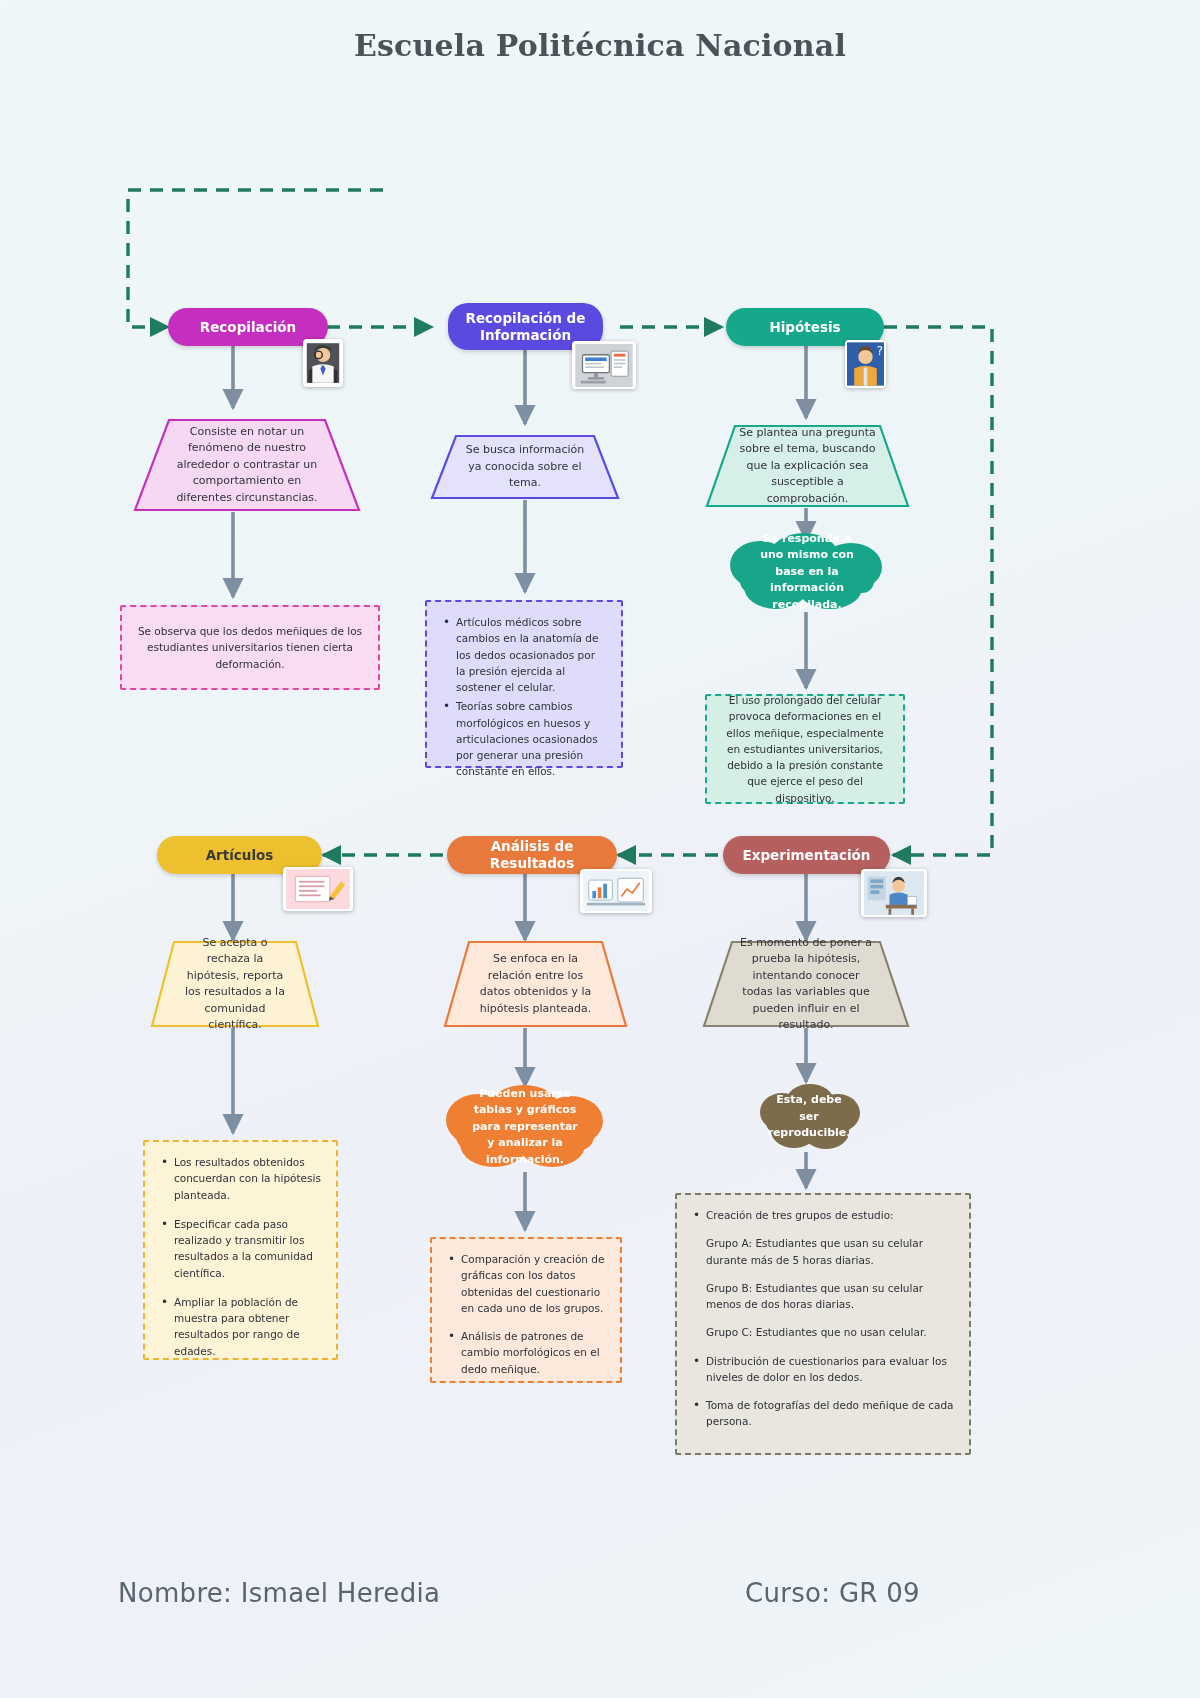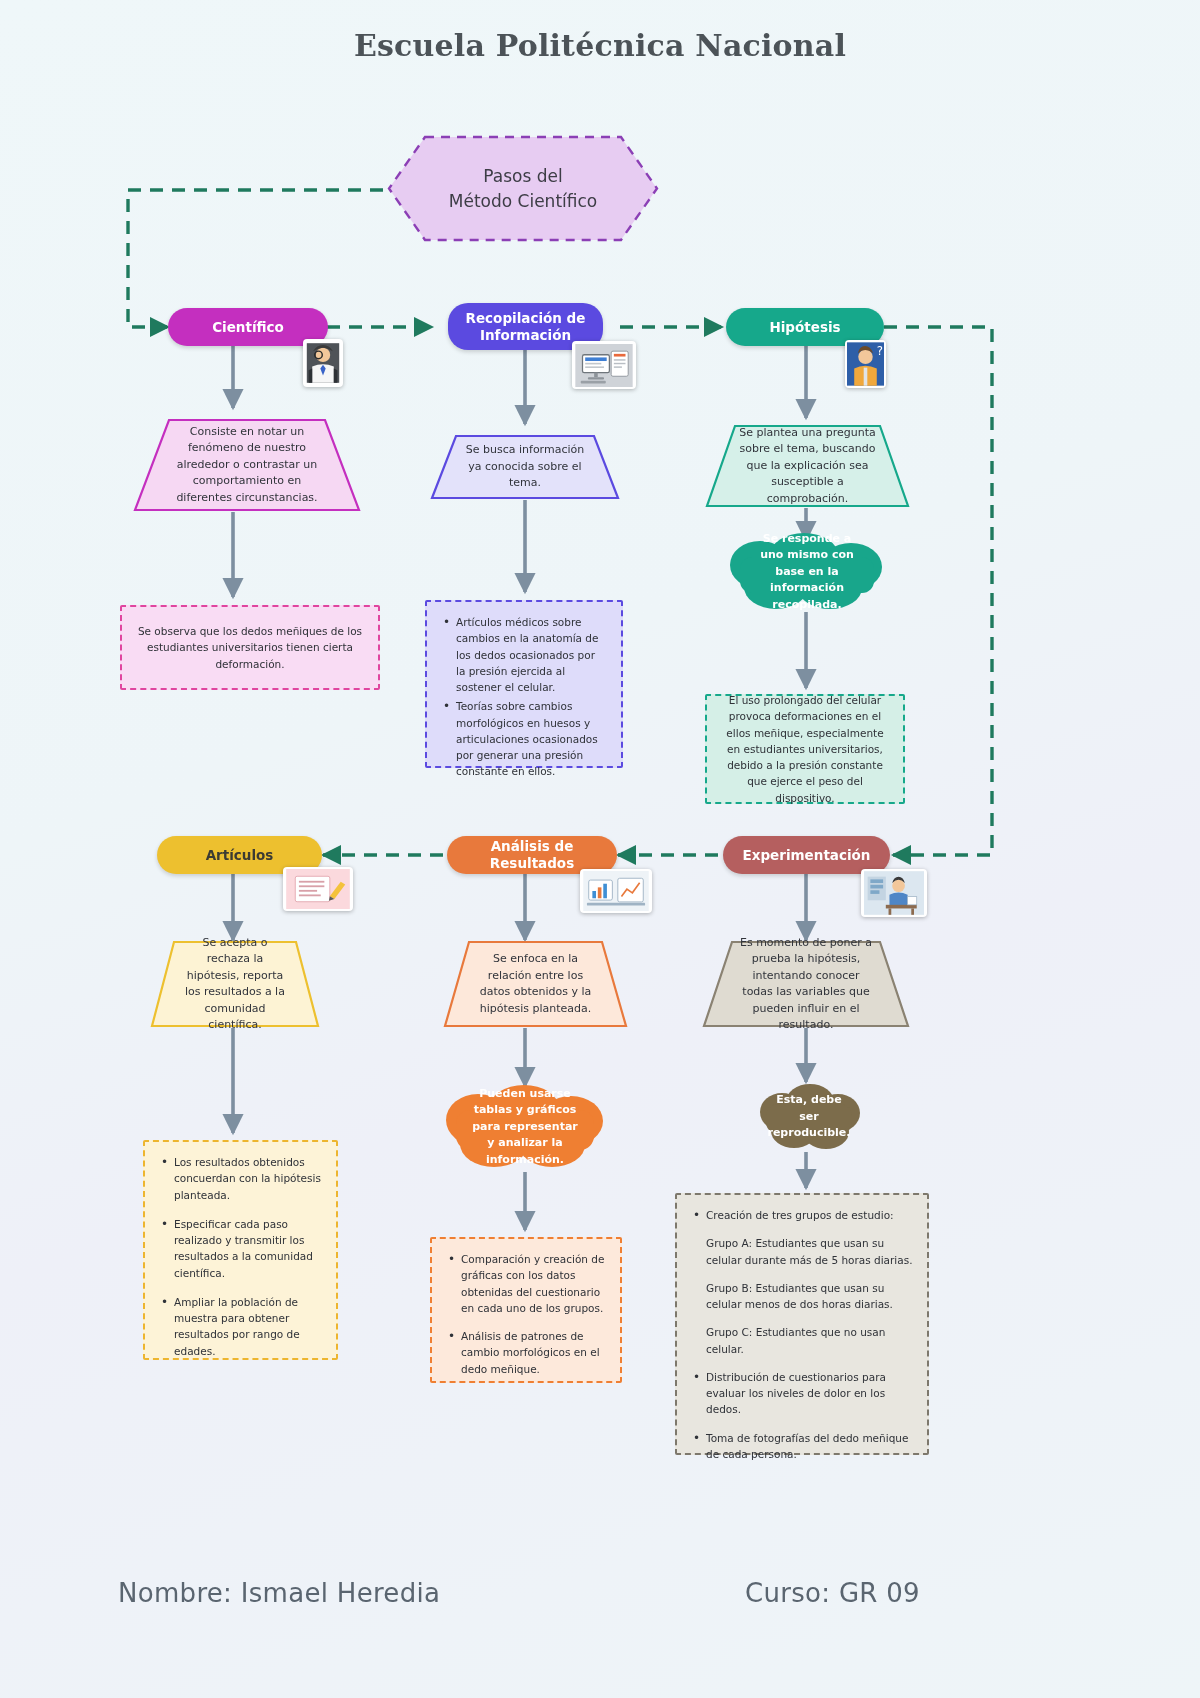--- a/index.html
+++ b/index.html
@@ -188,32 +188,23 @@
     <path d="M806,345 L806,418" fill="none" stroke="#7d8fa0" stroke-width="3.6" marker-end="url(#arrGray)"></path>
     <path d="M806,508 L806,540" fill="none" stroke="#7d8fa0" stroke-width="3.6" marker-end="url(#arrGray)"></path>
     <path d="M806,612 L806,688" fill="none" stroke="#7d8fa0" stroke-width="3.6" marker-end="url(#arrGray)"></path>
     <path d="M806,873 L806,940" fill="none" stroke="#7d8fa0" stroke-width="3.6" marker-end="url(#arrGray)"></path>
     <path d="M806,1028 L806,1082" fill="none" stroke="#7d8fa0" stroke-width="3.6" marker-end="url(#arrGray)"></path>
     <path d="M806,1152 L806,1188" fill="none" stroke="#7d8fa0" stroke-width="3.6" marker-end="url(#arrGray)"></path>
   </svg>
 
   <div id="title">Escuela Politécnica Nacional</div>
 
-  <div id="hexagon">
-    <svg class="hexbody" viewBox="0 0 280 115" preserveAspectRatio="none">
-      <polygon points="42,6 238,6 274,57.5 238,109 42,109 6,57.5" fill="#e7ccf2" stroke="#8b3fb5" stroke-width="2.4" stroke-dasharray="9 7"></polygon>
-    </svg>
-    <div class="hexlabel">
-      <span>Pasos del</span>
-      <span>Método Científico</span>
-    </div>
-  </div>
 
   <div class="pill" style="left:168px; top:308px; width:160px; height:38px; background:#c42fbf; color:#fff;">
-    <span>Científico</span>
+    <span>Recopilación</span>
   </div>
   <div class="iconcard" style="left:303px; top:339px; width:40px; height:48px;">
     <svg viewBox="0 0 40 48" width="36" height="44">
       <rect x="2" y="2" width="36" height="44" fill="#4f5358"></rect>
       <ellipse cx="20" cy="15" rx="8" ry="8" fill="#f2c79a"></ellipse>
       <path d="M9,11 q11,-8 22,0 q-4,-7 -11,-7 q-7,0 -11,7z" fill="#3a3a3a"></path>
       <circle cx="15" cy="15" r="4.2" fill="none" stroke="#2a2a2a" stroke-width="1.6"></circle>
       <path d="M8,28 q12,-5 24,0 l0,18 l-24,0 z" fill="#f6f6f6"></path>
       <path d="M20,26 l0,12 l-3,-8 z" fill="#3a63c8"></path>
       <path d="M20,26 l0,12 l3,-8 z" fill="#3a63c8"></path>
@@ -406,21 +397,21 @@
         <ellipse cx="30" cy="32" rx="22" ry="19"></ellipse>
         <ellipse cx="58" cy="22" rx="24" ry="18"></ellipse>
         <ellipse cx="86" cy="33" rx="22" ry="19"></ellipse>
         <ellipse cx="42" cy="51" rx="23" ry="17"></ellipse>
         <ellipse cx="74" cy="52" rx="23" ry="17"></ellipse>
         <rect x="14" y="24" width="86" height="30" rx="12"></rect>
       </g>
     </svg>
     <div class="cloudtext" style="padding:4px 14px;">Esta, debe ser reproducible.</div>
   </div>
-  <div class="infobox" style="left:675px; top:1193px; width:254px; height:262px; background:#e8e6df;
+  <div class="infobox" style="left:675px; top:1193px; width:296px; height:262px; background:#e8e6df;
               border:2.2px dashed #7d786c;">
     <div>
       <ul style="margin:0">
         <li>Creación de tres grupos de estudio:</li>
       </ul>
       <div class="gap"></div>
       <p class="plain">
         <b>Grupo A:</b><span> Estudiantes que usan su celular durante más de 5 horas diarias.</span>
       </p>
       <div class="gap"></div>

